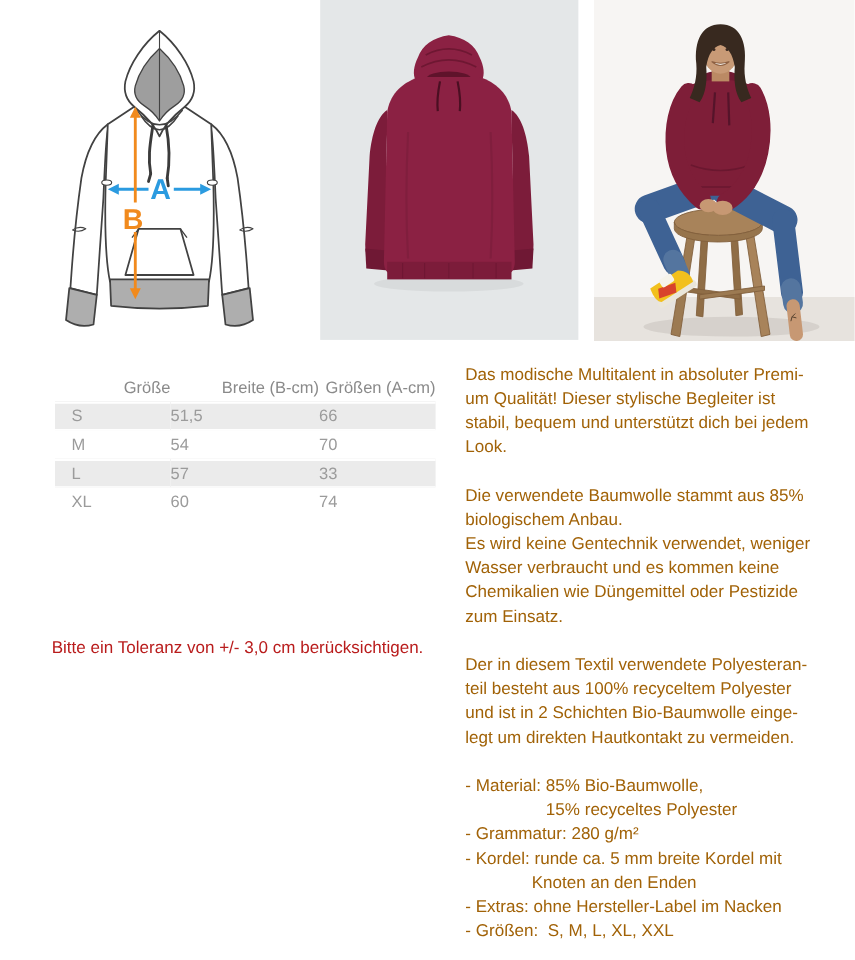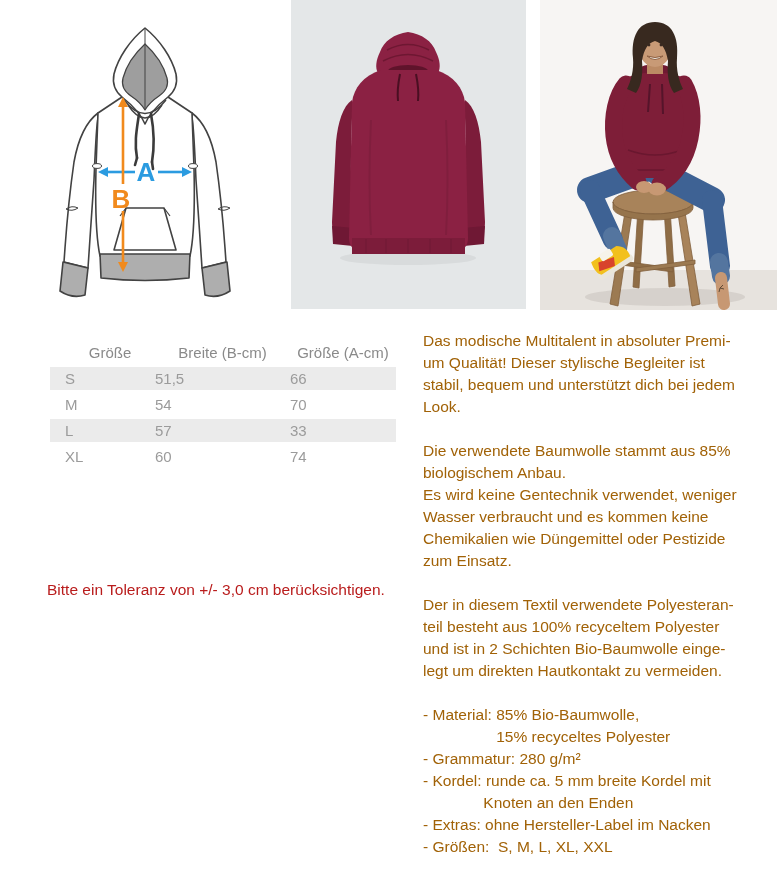--- a/index.html
+++ b/index.html
@@ -10,21 +10,21 @@
   #fig-diagram { left:40px; top:10px; width:230px; height:295px; }
   #fig-product { left:291px; top:0;  width:235px; height:309px; }
   #fig-model   { left:540px; top:0;  width:237px; height:310px; }
 
   .left-col { position:absolute; left:50px; top:339px; width:346px; }
   table.size-table { border-collapse:separate; border-spacing:0; width:346px; table-layout:fixed; }
   table.size-table col.c1 { width:105px; }
   table.size-table col.c2 { width:135px; }
   table.size-table col.c3 { width:106px; }
   table.size-table th {
-    text-align:center; font-weight:400; font-size:15px; color:#8a8a8a;
+    text-align:right; font-weight:400; font-size:15px; color:#8a8a8a;
     height:26px; padding:0; vertical-align:middle;
   }
   table.size-table td {
     font-size:15px; color:#9b9b9b; height:26px; padding:0; vertical-align:middle;
   }
   table.size-table th:first-child, table.size-table td:first-child { padding-left:15px; }
   table.size-table tbody tr.striped td {
     background:#ebebeb;
     box-shadow: inset 0 2px 0 #ffffff, inset 0 -1px 0 #ffffff;
   }
@@ -193,21 +193,21 @@
   <table class="size-table">
     <colgroup>
         <col class="c1">
         <col class="c2">
         <col class="c3">
       </colgroup>
     <thead>
       <tr>
         <th>Größe</th>
         <th>Breite (B-cm)</th>
-        <th>Größe (A-cm)</th>
+        <th>Größen (A-cm)</th>
       </tr>
     </thead>
     <tbody>
       <tr class="striped">
         <td>S</td>
         <td>51,5</td>
         <td>66</td>
       </tr>
       <tr>
         <td>M</td>

